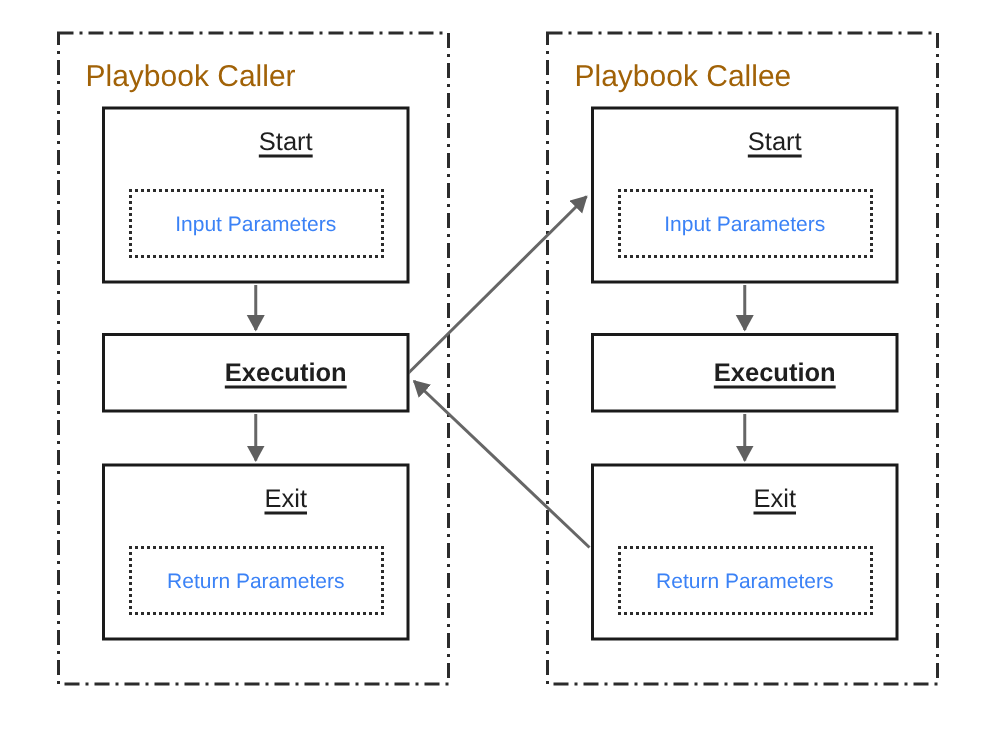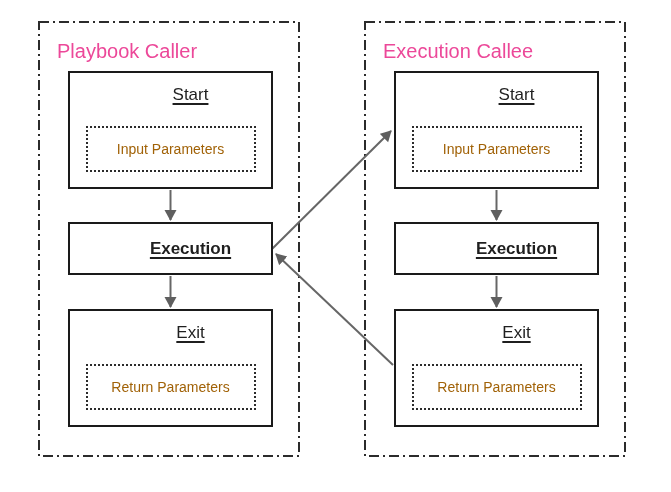--- a/index.html
+++ b/index.html
@@ -16,21 +16,21 @@
     position: absolute;
     left: 0; top: 0;
     width: 671px; height: 492px;
     z-index: 1;
   }
   .panel-title {
     position: absolute;
     z-index: 2;
     font-size: 20px;
     line-height: 20px;
-    color: #ec4899;
+    color: #a16207;
     white-space: nowrap;
   }
   .node {
     position: absolute;
     z-index: 2;
     box-sizing: border-box;
     width: 205px;
     border: 2px solid #1a1a1a;
     background: #ffffff;
   }
@@ -61,21 +61,21 @@
     box-sizing: border-box;
     width: 170px;
     height: 46px;
     border: 2px dotted #2b2b2b;
     display: flex;
     align-items: center;
     justify-content: center;
   }
   .param-label {
     font-size: 14px;
-    color: #a16207;
+    color: #3b82f6;
     white-space: nowrap;
   }
 </style>
 </head>
 <body>
 
 <div id="canvas">
 
   <svg id="arrow-layer" viewBox="0 0 671 492" xmlns="http://www.w3.org/2000/svg">
     <defs>
@@ -109,21 +109,21 @@
     <div class="node-label">Execution</div>
   </div>
 
   <div class="node tall" style="left:68px; top:309px;">
     <div class="node-label">Exit</div>
     <div class="param-box">
       <span class="param-label">Return Parameters</span>
     </div>
   </div>
 
-  <div class="panel-title" style="left:383px; top:41px;">Execution Callee</div>
+  <div class="panel-title" style="left:383px; top:41px;">Playbook Callee</div>
 
   <div class="node tall" style="left:394px; top:71px;">
     <div class="node-label">Start</div>
     <div class="param-box">
       <span class="param-label">Input Parameters</span>
     </div>
   </div>
 
   <div class="node short" style="left:394px; top:222px;">
     <div class="node-label">Execution</div>

